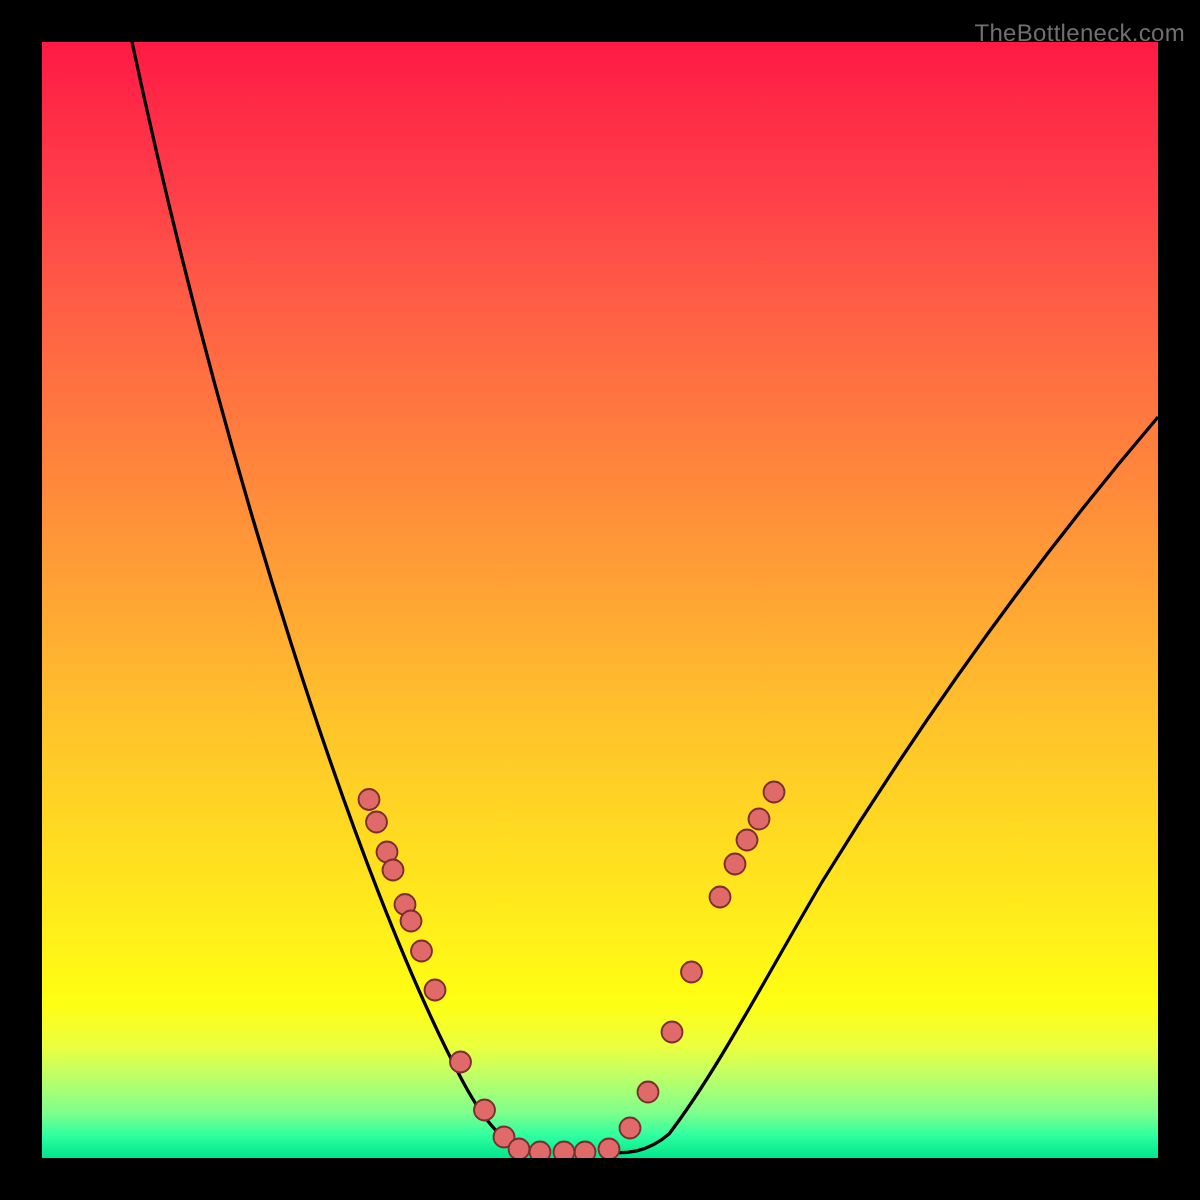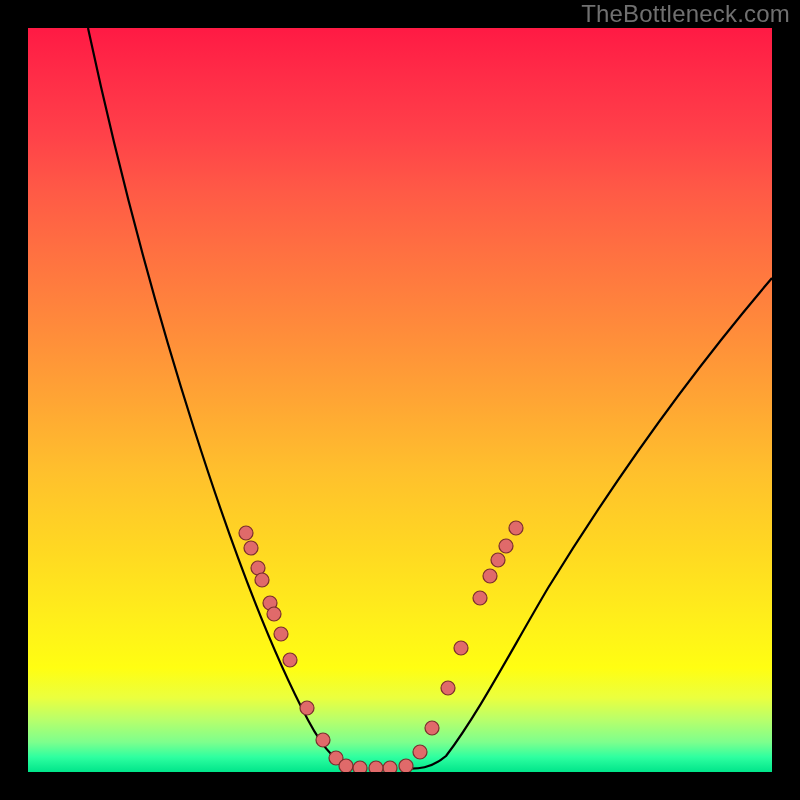--- a/index.html
+++ b/index.html
@@ -53,24 +53,24 @@
     stroke: #000000;
     stroke-width: 2.2;
   }
   .dot {
     fill: #e06a6a;
     stroke: #7a2e2e;
     stroke-width: 1.2;
   }
   .watermark {
     position: absolute;
-    top: 0;
+    top: 14px;
     right: 10px;
     color: #707070;
-    font-size: 24px;
+    font-size: 16px;
     font-weight: 500;
     letter-spacing: 0.2px;
     user-select: none;
   }
 </style>
 </head>
 <body>
 
 <div class="watermark">TheBottleneck.com</div>
 

